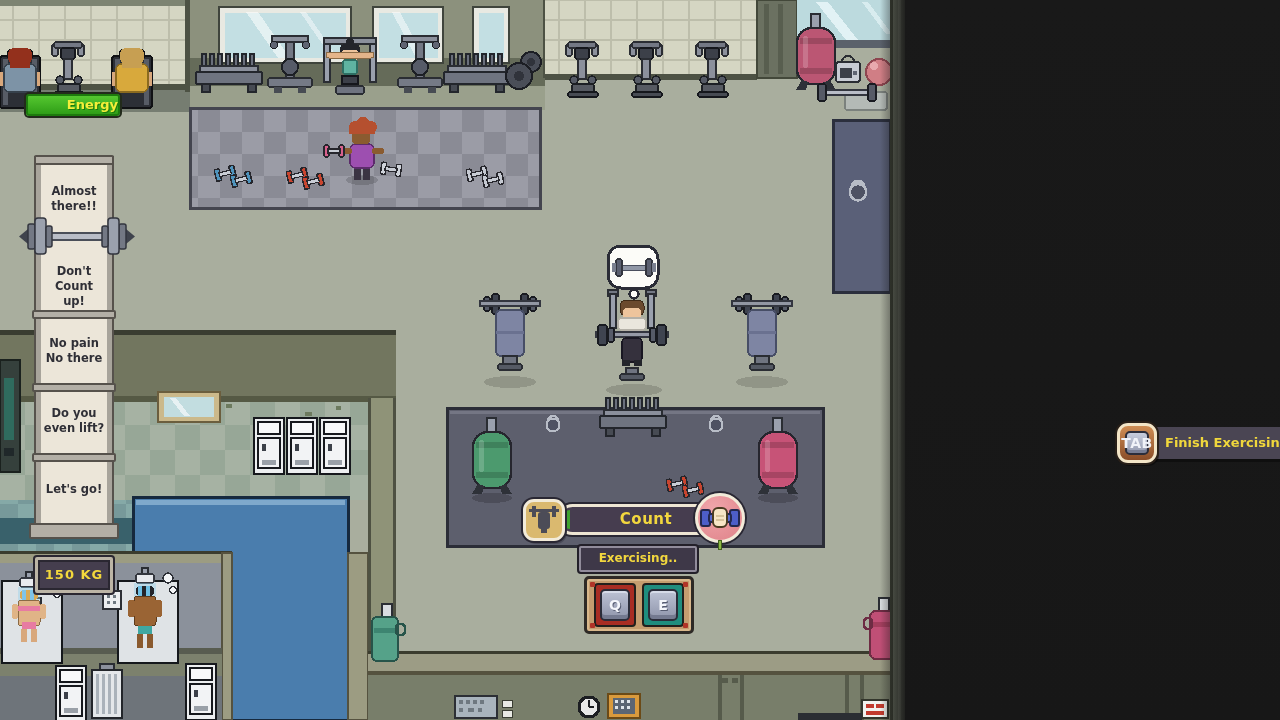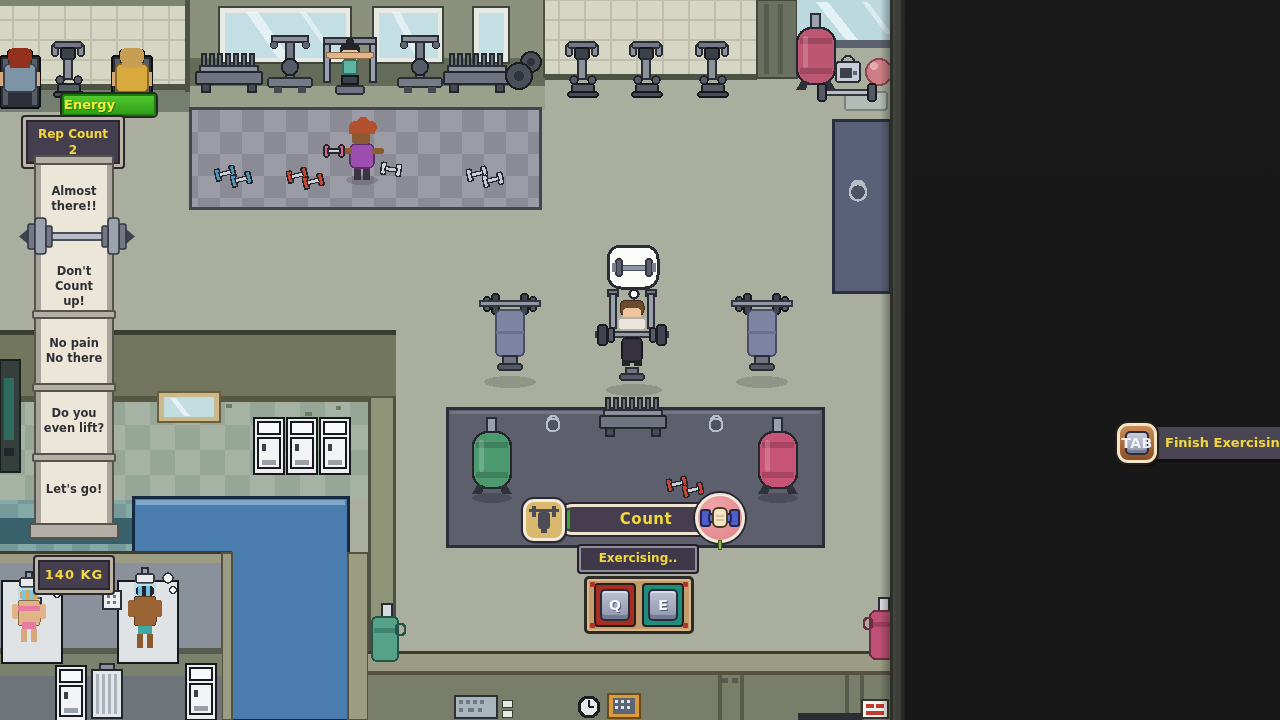--- a/index.html
+++ b/index.html
@@ -11,21 +11,21 @@
           background:linear-gradient(180deg,#191919,#171717); }
   .edge-shade { position:absolute; left:880px; top:0; width:25px; height:720px;
           background:linear-gradient(90deg, rgba(20,20,20,0), rgba(20,20,20,.85)); pointer-events:none; }
 
   .hud { position:absolute; }
 
   
   .hud-energy { left:26px; top:94px; width:94px; height:22px;
     background:linear-gradient(#55c730,#2f9e17); border:2px solid #1d7a0d; border-radius:3px;
     box-shadow:0 0 0 2px #232b1c; color:#f5ee39; font-weight:bold; font-size:13px;
-    line-height:18px; text-align:left; text-shadow:1px 1px 0 #1d7a0d;margin-left:36px; }
+    line-height:18px; text-align:right; text-shadow:1px 1px 0 #1d7a0d; }
 
   
   .hud-panel { background:#453e4e; border:3px solid #bcb5a6; border-radius:2px;
     box-shadow:0 0 0 2px #2a2731, inset 0 0 0 2px #2a2731;
     color:#f3d83c; text-align:center; font-weight:bold; }
   .hud-rep { left:23px; top:117px; width:100px; height:50px; padding-top:6px;
     font-size:12px; line-height:1.35; }
   .hud-kg  { left:35px; top:557px; width:78px; height:36px; line-height:30px;
     font-size:13px; letter-spacing:1px; }
 
@@ -570,24 +570,20 @@
   </svg>
   </div>
 
   <div class="void"></div>
   <div class="edge-shade"></div>
 
   <div class="hud hud-energy">
     <span>Energy</span>
   </div>
 
-  <div class="hud hud-panel hud-rep">
-    <div>Rep Count</div>
-    <div>2</div>
-  </div>
 
   <div class="hud banner">
     <div class="bar toprail"></div>
     <div class="quote q0">Almost
 there!!</div>
     <svg class="banner-barbell" viewBox="0 0 116 44" xmlns="http://www.w3.org/2000/svg">
       <rect x="8" y="19" width="100" height="7" fill="#b9bdc7" stroke="#4a4e58" stroke-width="2"></rect>
       <polygon points="0,22.5 9,15 9,30" fill="#3f434d"></polygon>
       <rect x="9" y="10" width="7" height="25" rx="2" fill="#737884" stroke="#33363f" stroke-width="1.5"></rect>
       <rect x="16" y="4" width="11" height="36" rx="3" fill="#9ba1ad" stroke="#33363f" stroke-width="1.5"></rect>
@@ -604,21 +600,21 @@
     <div class="quote q2">No pain
 No there</div>
     <div class="bar b3"></div>
     <div class="quote q3">Do you
 even lift?</div>
     <div class="quote q4">Let's go!</div>
     <div class="bar cap"></div>
   </div>
 
   <div class="hud hud-panel hud-kg">
-    <div>140 KG</div>
+    <div>150 KG</div>
   </div>
 
   <div class="hud chest">
     <div class="chest-track">
       <div class="chest-fill"></div>
       <span class="chest-label">Count</span>
     </div>
     <div class="chest-icon">
       <svg width="36" height="36" viewBox="0 0 36 36" xmlns="http://www.w3.org/2000/svg">
         <g fill="#4c4c57">

